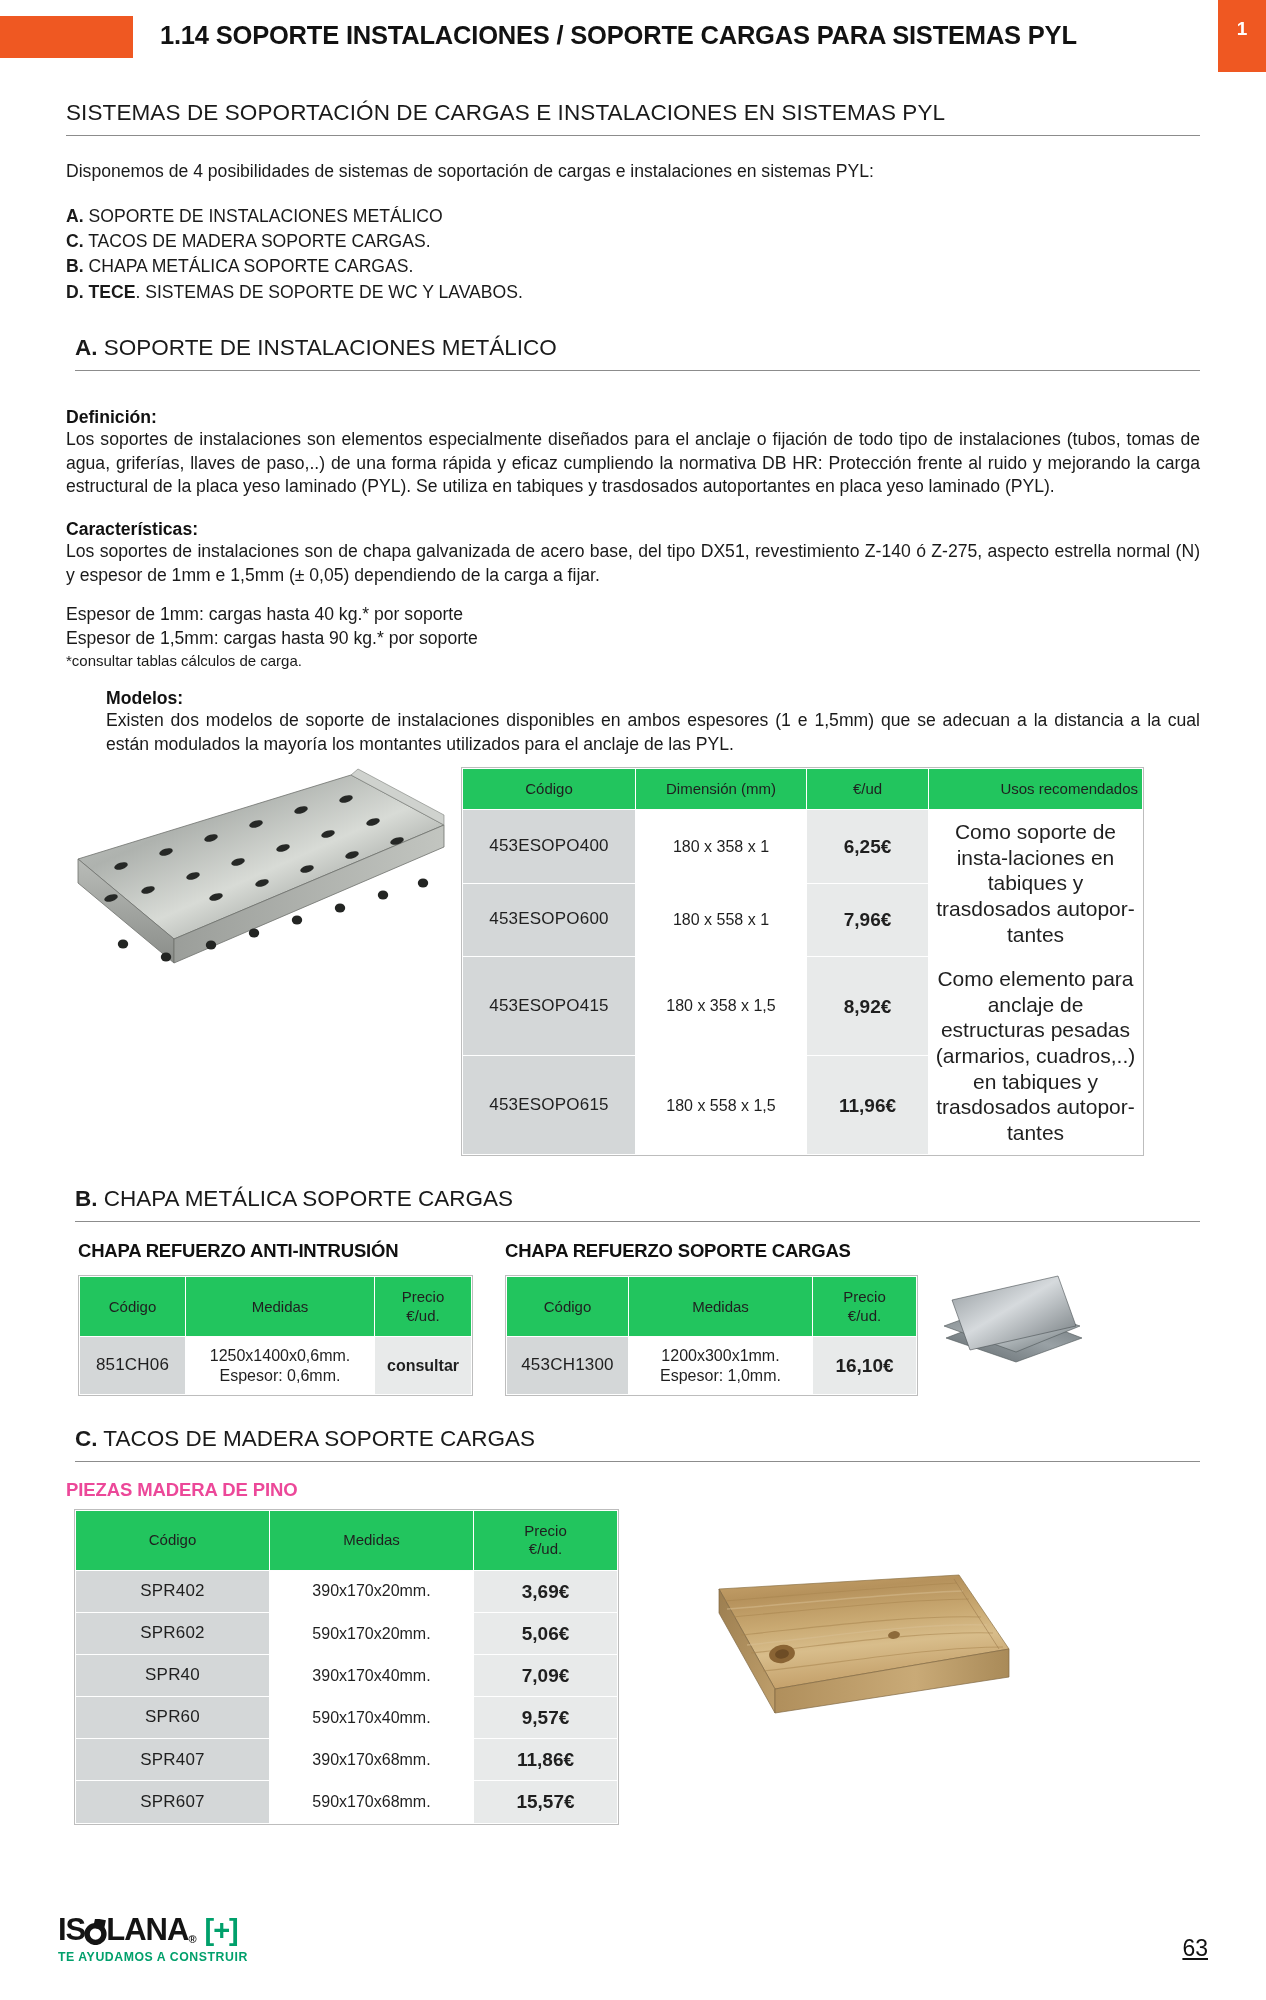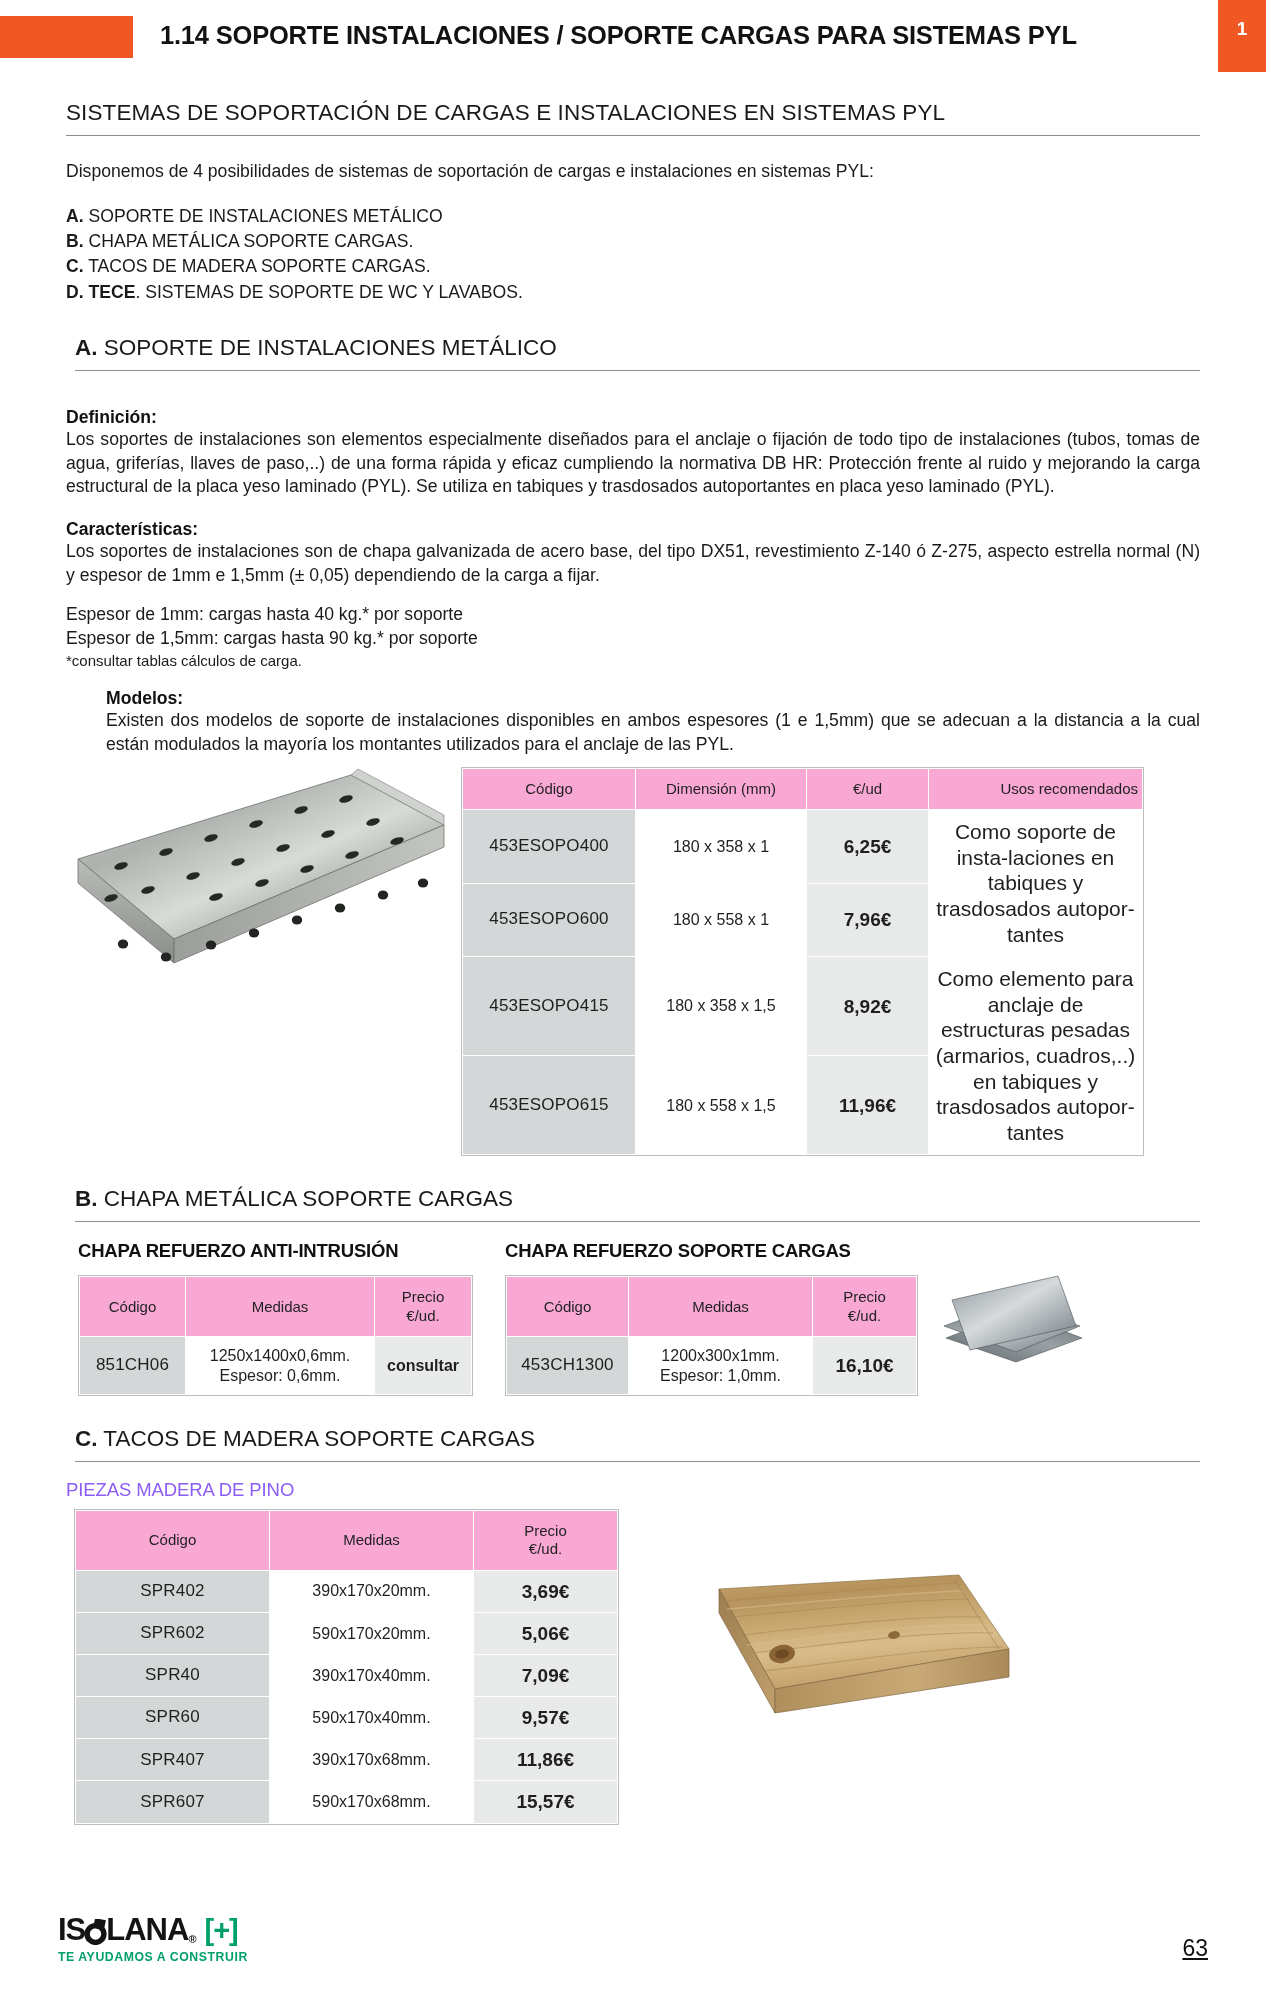--- a/index.html
+++ b/index.html
@@ -113,21 +113,21 @@
   }
   .letter-head b { font-weight: bold; }
 
   
   table.tbl {
     border-collapse: collapse;
     font-size: 15.5px;
     color: #1f1f1f;
   }
   table.tbl th {
-    background: #f9a8d4;
+    background: #22c55e;
     font-weight: normal;
     font-size: 15px;
     padding: 11px 4px;
     border: 1px solid #ffffff;
     text-align: center;
     line-height: 1.22;
   }
   table.tbl td {
     border: 1px solid #ffffff;
     text-align: center;
@@ -204,22 +204,22 @@
   }
   .wood-img {
     width: 330px;
     height: 205px;
     position: relative;
     margin-left: 70px;
     margin-top: 28px;
   }
   .piezas-title {
     font-size: 18.5px;
-    font-weight: normal;
-    color: #8b5cf6;
+    font-weight: bold;
+    color: #ec4899;
     letter-spacing: -0.1px;
   }
 
   
   .footer {
     position: absolute;
     left: 0;
     bottom: 0;
     width: 1266px;
     height: 120px;
@@ -284,26 +284,26 @@
   </div>
 
   <div style="margin-top:24px;" class="lead">Disponemos de 4 posibilidades de sistemas de soportación de cargas e instalaciones en sistemas PYL:</div>
 
   <div class="abc-list" style="margin-top:20px;">
     <div>
       <b>A.</b>
       <span>SOPORTE DE INSTALACIONES METÁLICO</span>
     </div>
     <div>
+      <b>C.</b>
+      <span>TACOS DE MADERA SOPORTE CARGAS.</span>
+    </div>
+    <div>
       <b>B.</b>
       <span>CHAPA METÁLICA SOPORTE CARGAS.</span>
-    </div>
-    <div>
-      <b>C.</b>
-      <span>TACOS DE MADERA SOPORTE CARGAS.</span>
     </div>
     <div>
       <b>D. TECE</b><span>. SISTEMAS DE SOPORTE DE WC Y LAVABOS.</span>
     </div>
   </div>
 
   <div style="margin-top:30px; padding-left:9px;">
     <div class="letter-head" style="padding-bottom:9px;">
       <b>A.</b>
       <span>SOPORTE DE INSTALACIONES METÁLICO</span>

